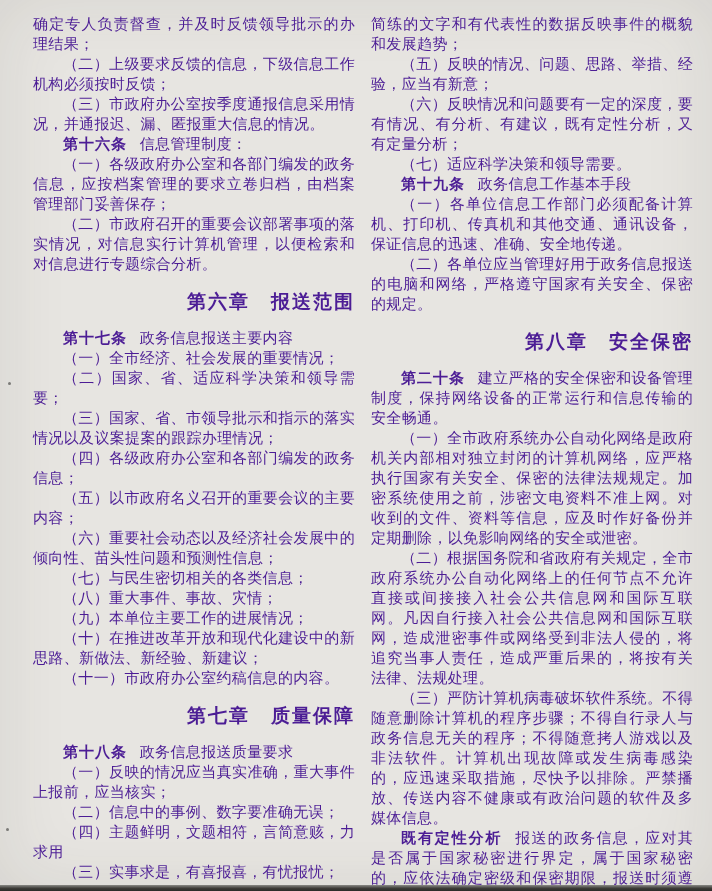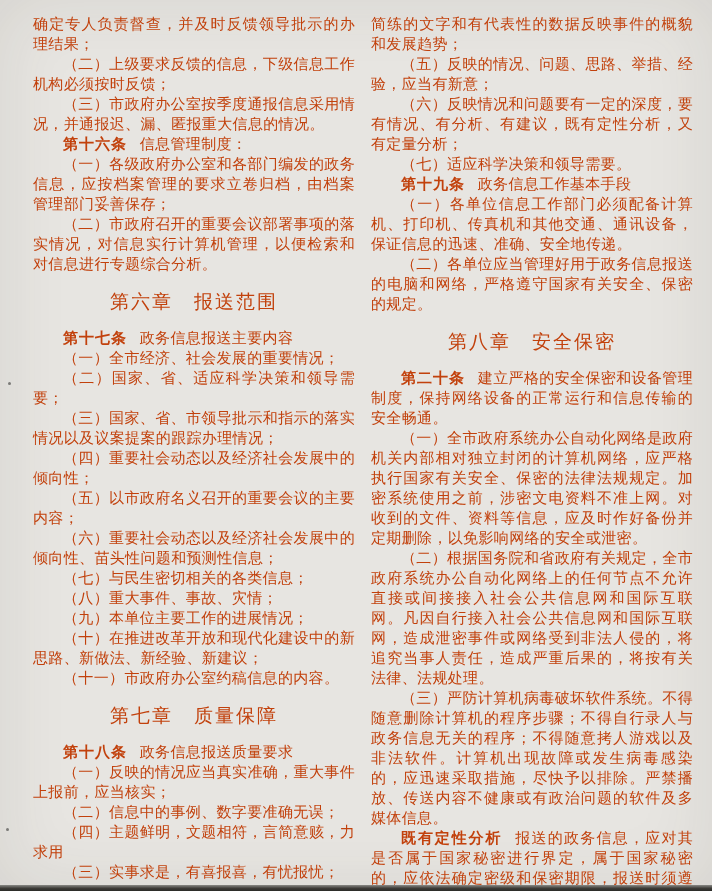--- a/index.html
+++ b/index.html
@@ -7,21 +7,21 @@
     width: 712px; height: 891px;
     background: #d9d8d5;
     font-family: "Liberation Serif", "DejaVu Serif", serif;
   }
   .page {
     position: relative;
     width: 712px; height: 891px;
     background: #e7e5e1;
     box-shadow: inset 0 0 70px rgba(60,55,45,0.10);
     overflow: hidden;
-    color: #c2410c;
+    color: #4c1d95;
   }
   .columns {
     display: flex;
     gap: 16px;
     padding: 14px 17px 0 33px;
   }
   .col {
     width: 322px;
     font-size: 15px;
     line-height: 20px;
@@ -31,22 +31,22 @@
   }
   .para {
     margin: 0;
     text-indent: 2em;
   }
   .para.cont { text-indent: 0; }
   .chapter {
     margin: 17px 0 15px 0;
     font-size: 19px;
     line-height: 22px;
-    font-weight: normal;
-    text-align: center;
+    font-weight: bold;
+    text-align: right;
     text-indent: 0;
     letter-spacing: 2px;
   }
   .art-num {
     font-weight: bold;
     margin-right: 0.85em;
     letter-spacing: 1px;
   }
   .scan-edge-bottom {
     position: absolute;
@@ -71,21 +71,21 @@
         <p class="para">（二）上级要求反馈的信息，下级信息工作机构必须按时反馈；</p>
         <p class="para">（三）市政府办公室按季度通报信息采用情况，并通报迟、漏、匿报重大信息的情况。</p>
         <p class="para article"><b class="art-num">第十六条</b><span>信息管理制度：</span></p>
         <p class="para">（一）各级政府办公室和各部门编发的政务信息，应按档案管理的要求立卷归档，由档案管理部门妥善保存；</p>
         <p class="para">（二）市政府召开的重要会议部署事项的落实情况，对信息实行计算机管理，以便检索和对信息进行专题综合分析。</p>
         <h2 class="chapter">第六章　报送范围</h2>
         <p class="para article"><b class="art-num">第十七条</b><span>政务信息报送主要内容</span></p>
         <p class="para">（一）全市经济、社会发展的重要情况；</p>
         <p class="para">（二）国家、省、适应科学决策和领导需要；</p>
         <p class="para">（三）国家、省、市领导批示和指示的落实情况以及议案提案的跟踪办理情况；</p>
-        <p class="para">（四）重要社会动态以及经济社会发展中的倾向性；</p>
+        <p class="para">（四）各级政府办公室和各部门编发的政务信息；</p>
         <p class="para">（五）以市政府名义召开的重要会议的主要内容；</p>
         <p class="para">（六）重要社会动态以及经济社会发展中的倾向性、苗头性问题和预测性信息；</p>
         <p class="para">（七）与民生密切相关的各类信息；</p>
         <p class="para">（八）重大事件、事故、灾情；</p>
         <p class="para">（九）本单位主要工作的进展情况；</p>
         <p class="para">（十）在推进改革开放和现代化建设中的新思路、新做法、新经验、新建议；</p>
         <p class="para">（十一）市政府办公室约稿信息的内容。</p>
         <h2 class="chapter">第七章　质量保障</h2>
         <p class="para article"><b class="art-num">第十八条</b><span>政务信息报送质量要求</span></p>
         <p class="para">（一）反映的情况应当真实准确，重大事件上报前，应当核实；</p>

